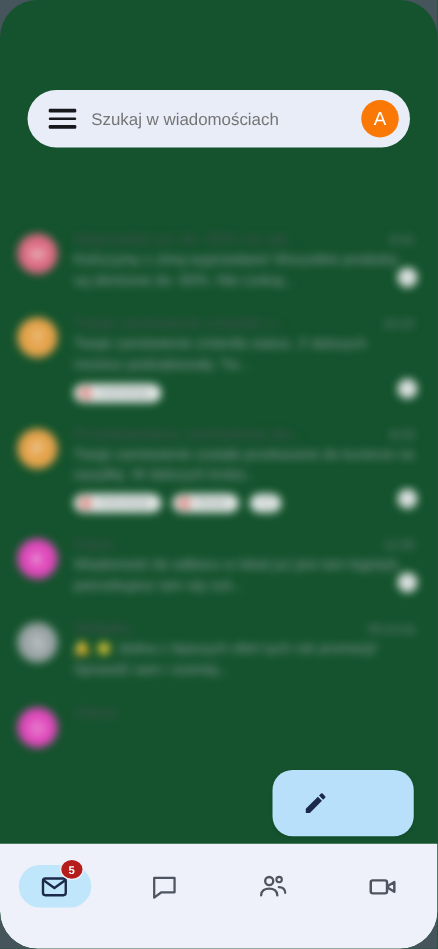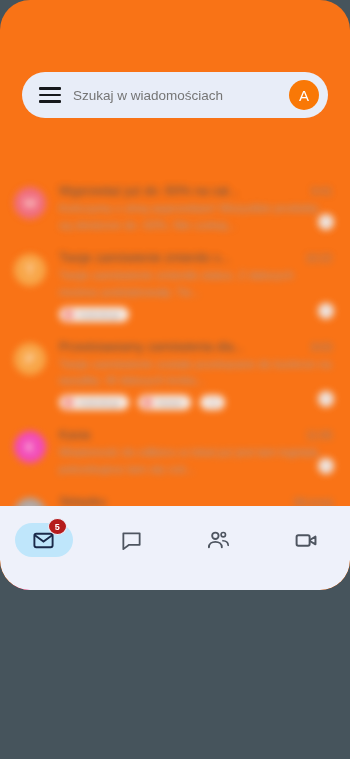--- a/index.html
+++ b/index.html
@@ -3,22 +3,22 @@
 <meta charset="utf-8">
 <style>
   html,body{margin:0;padding:0;}
   body{
     width:350px;height:759px;overflow:hidden;
     background:#46545c;
     font-family:"Liberation Sans", sans-serif;
     -webkit-font-smoothing:antialiased;
   }
   .phone{
-    position:absolute;left:0;top:0;width:350px;height:590px;
-    background:#f97316;
+    position:absolute;left:0;top:0;width:350px;height:759px;
+    background:#14532d;
     border-radius:30px;
     overflow:hidden;
   }
 
   
   .searchbar{
     position:absolute;left:22px;top:72px;width:306px;height:46px;
     background:#e8edf8;border-radius:24px;
     display:flex;align-items:center;
   }

